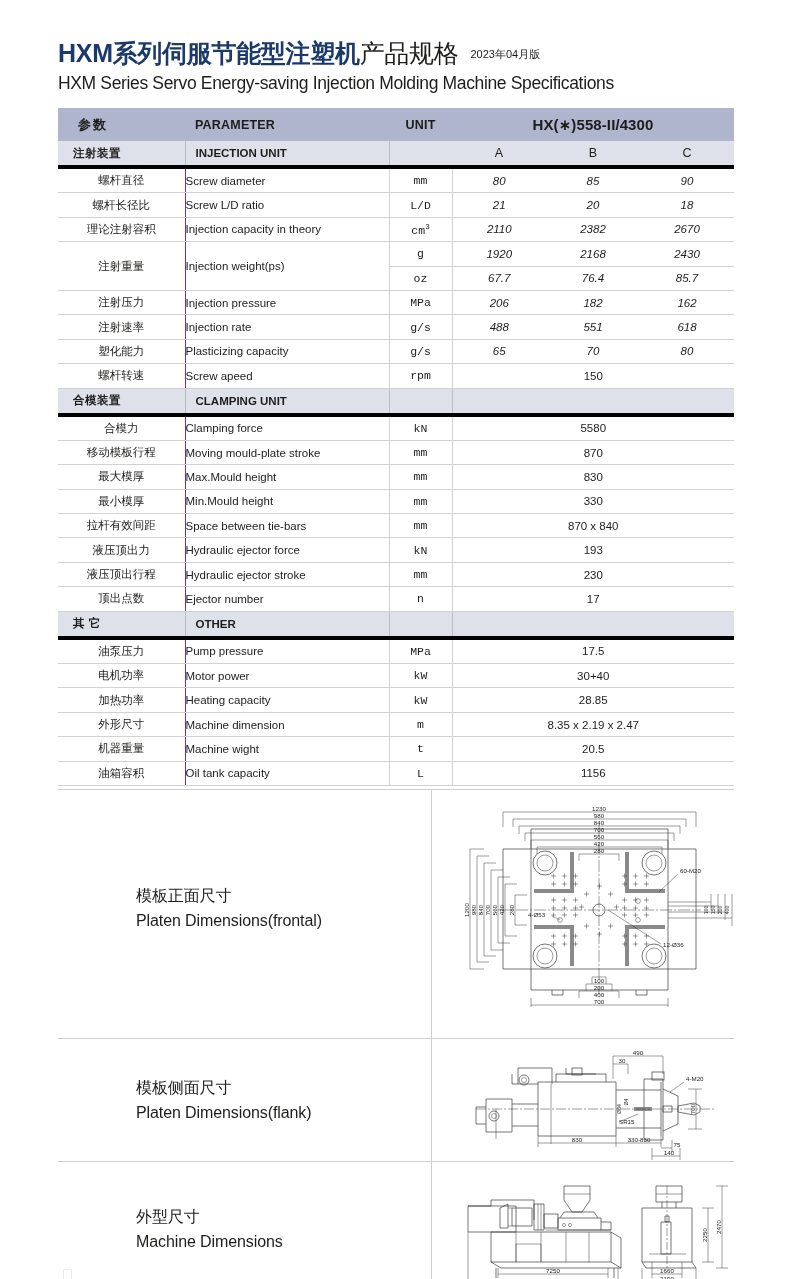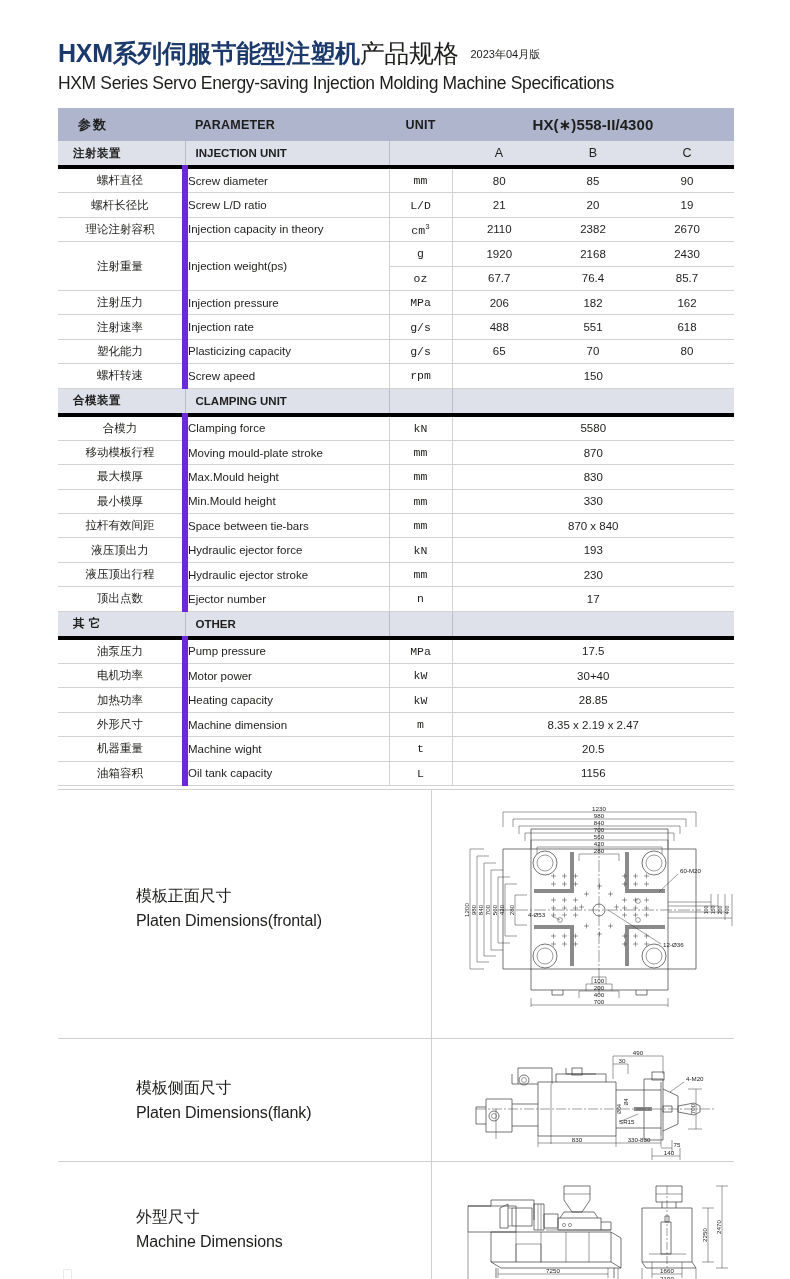--- a/index.html
+++ b/index.html
@@ -60,23 +60,23 @@
   .sec td{
     background:#dee1ea;height:24px;font-weight:bold;
     border-bottom:4px solid #000000;
   }
   .sec .scn{font-size:11.5px;padding-left:15px;letter-spacing:0.5px;}
   .sec .sen{font-size:11.5px;padding-left:10px;border-left:1px solid #b9bdc9;}
   .sec .sblank{border-left:1px solid #b9bdc9;}
   .sec .sabc{text-align:center;font-weight:normal;font-size:12.5px;}
 
   .cn{padding-left:15px;font-size:11.5px;text-align:center;}
-  .en{padding-left:10px;font-size:11.5px;border-left:6px solid #6d28d9;}
+  .en{padding-left:10px;font-size:11.5px;border-left:1px solid #6d28d9;}
   .un{text-align:center;font-size:11.5px;border-left:1px solid #d2d2d2;font-family:Liberation Mono, monospace;}
-  .vl{text-align:center;font-size:11.5px;border-left:1px solid #d2d2d2;}
+  .vl{text-align:center;font-size:11.5px;border-left:1px solid #d2d2d2;font-style:italic;}
   .vl.nb{border-left:none;}
   .span3{border-left:1px solid #d2d2d2;text-align:center;font-size:11.5px;}
   .nbb{border-bottom:none;}
   .sup{font-size:7.5px;vertical-align:super;}
 
   
   .dsec{
     position:absolute;left:58px;width:676px;
     border-top:1px solid #cfcfcf;
   }
@@ -158,21 +158,21 @@
         <td class="vl nb">85</td>
         <td class="vl nb">90</td>
       </tr>
 
       <tr>
         <td class="cn">螺杆长径比</td>
         <td class="en">Screw L/D ratio</td>
         <td class="un">L/D</td>
         <td class="vl">21</td>
         <td class="vl nb">20</td>
-        <td class="vl nb">19</td>
+        <td class="vl nb">18</td>
       </tr>
 
       <tr>
         <td class="cn">理论注射容积</td>
         <td class="en">Injection capacity in theory</td>
         <td class="un"><span>cm</span><span class="sup">3</span></td>
         <td class="vl">2110</td>
         <td class="vl nb">2382</td>
         <td class="vl nb">2670</td>
       </tr>

